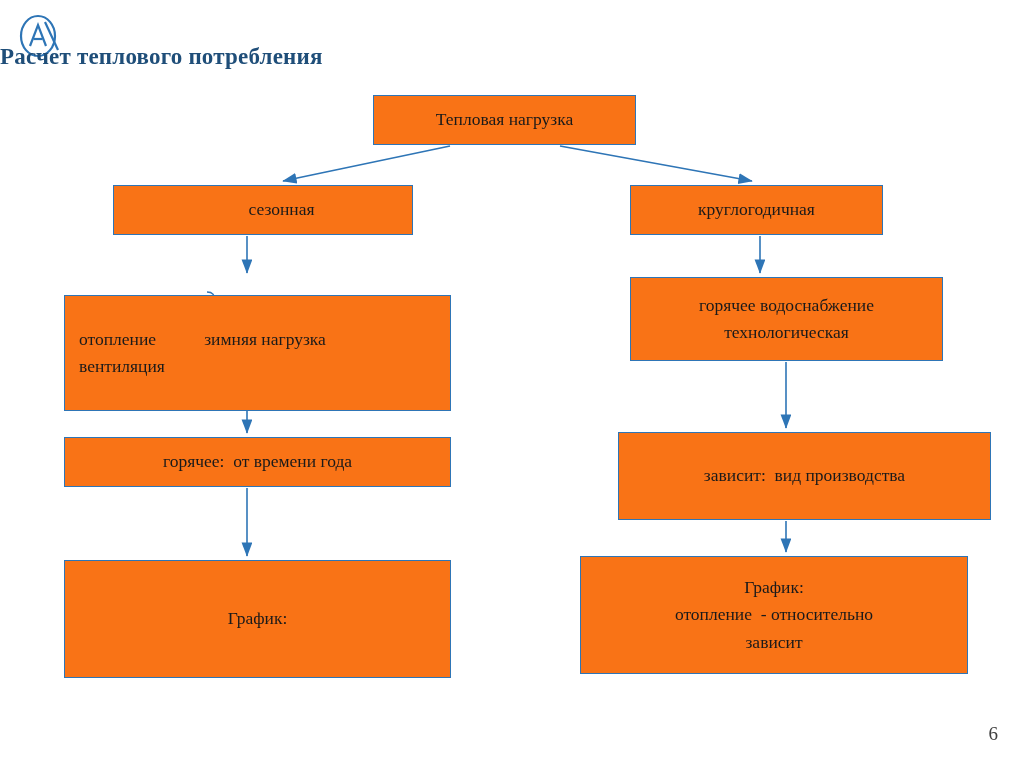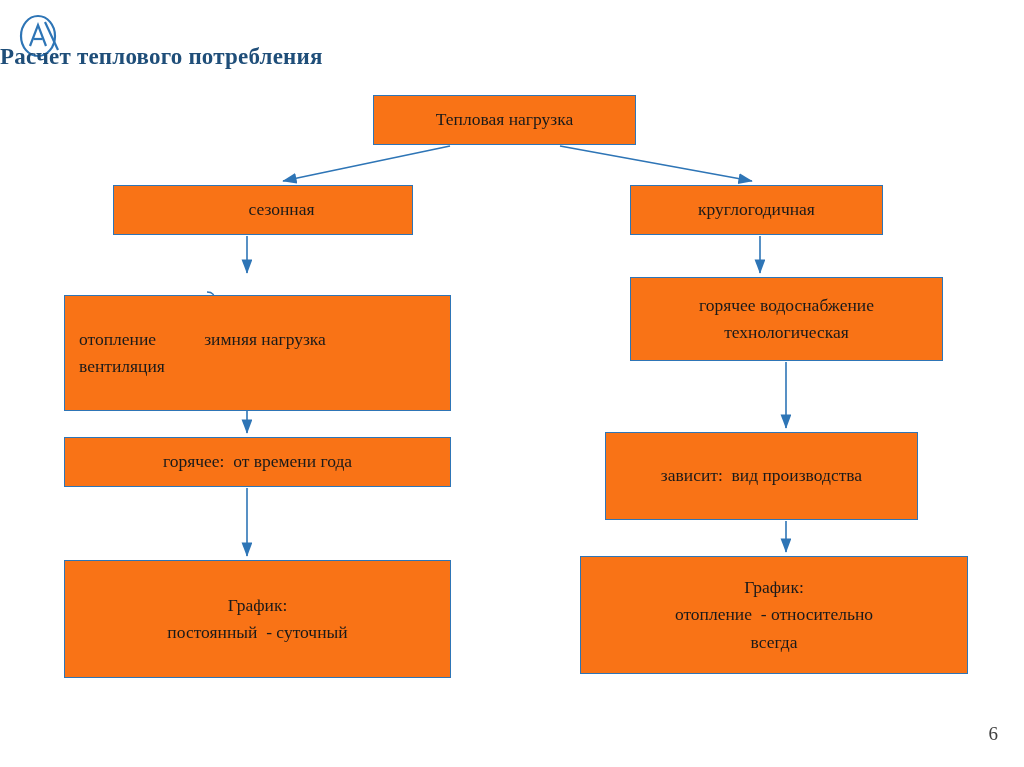--- a/index.html
+++ b/index.html
@@ -60,21 +60,21 @@
     display: block;
     white-space: pre;
   }
   
   #box-load      { left: 373px; top: 95px;  width: 263px; height: 50px; }
   #box-seasonal  { left: 113px; top: 185px; width: 300px; height: 50px; padding-left: 37px; }
   #box-yearround { left: 630px; top: 185px; width: 253px; height: 50px; }
   #box-heating   { left: 64px;  top: 279px; width: 387px; height: 116px; margin-top: 16px; }
   #box-hotwater  { left: 630px; top: 277px; width: 313px; height: 84px; }
   #box-dep-left  { left: 64px;  top: 437px; width: 387px; height: 50px; }
-  #box-dep-right { left: 605px; top: 432px; width: 313px; height: 88px; }
+  #box-dep-right { left: 618px; top: 432px; width: 373px; height: 88px; }
   #box-graph-left  { left: 64px;  top: 560px; width: 387px; height: 118px; }
   #box-graph-right { left: 580px; top: 556px; width: 388px; height: 118px; }
 
   #box-heating .line { font-size: 17.5px; }
   #box-heating {
     align-items: flex-start;
     text-align: left;
     padding-left: 14px;
   }
 
@@ -162,23 +162,22 @@
   <div id="box-dep-left" class="box">
     <span class="line">горячее:  от времени года</span>
   </div>
 
   <div id="box-dep-right" class="box">
     <span class="line">зависит:  вид производства</span>
   </div>
 
   <div id="box-graph-left" class="box">
     <span class="line">График:</span>
-    <span class="line">постоянный  - суточный</span>
   </div>
 
   <div id="box-graph-right" class="box">
     <span class="line">График:</span>
     <span class="line">отопление  - относительно</span>
-    <span class="line">всегда</span>
+    <span class="line">зависит</span>
   </div>
 
   <div class="page-num">6</div>
 </div>
 
 </body></html>

